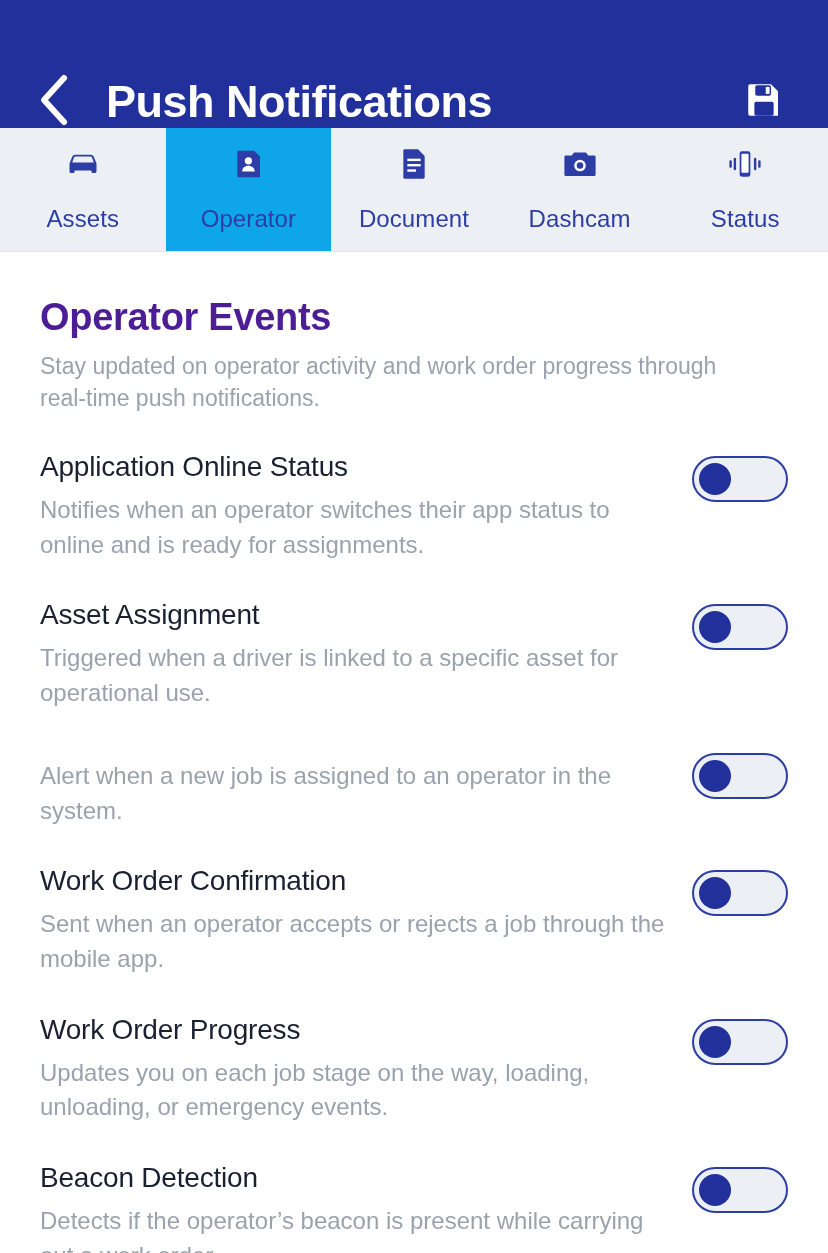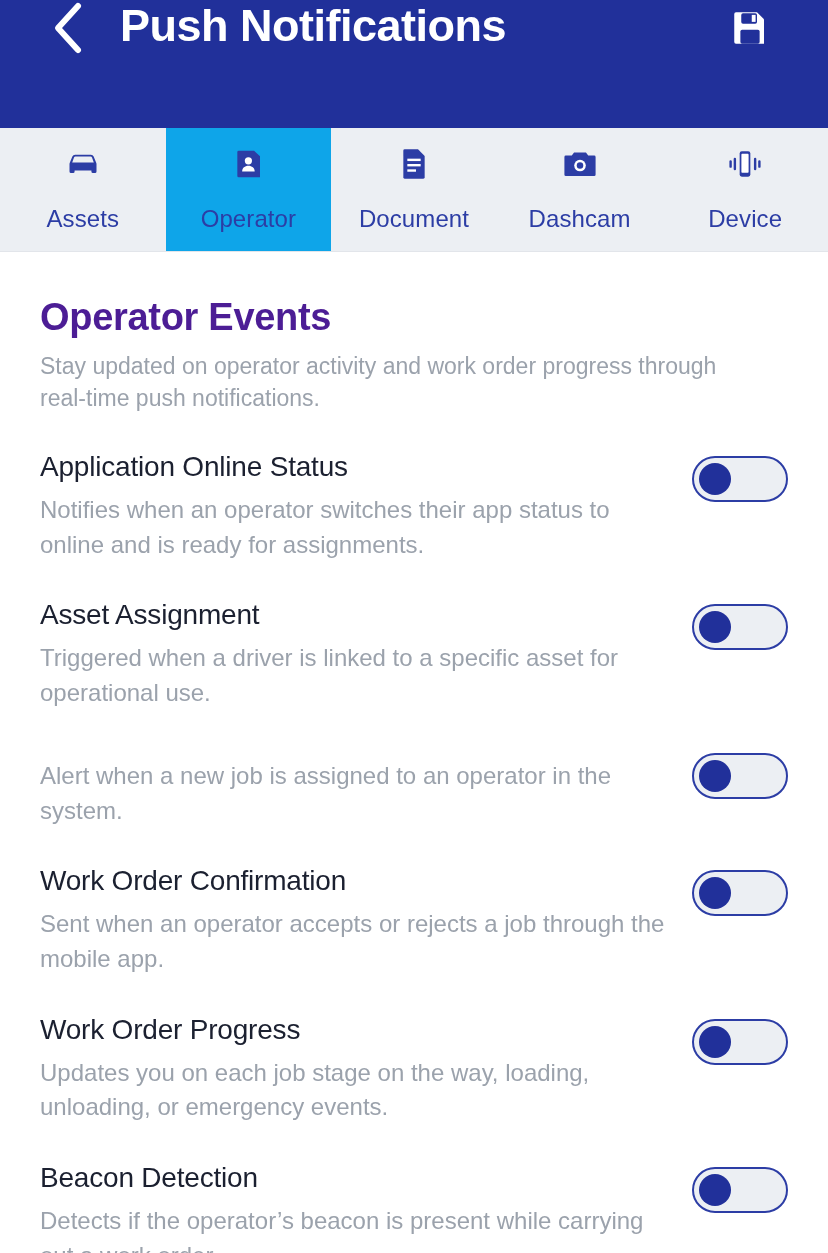--- a/index.html
+++ b/index.html
@@ -16,22 +16,22 @@
     position: relative;
     overflow: hidden;
     background: #ffffff;
   }
 
   
   .header {
     height: 128px;
     background: #21309a;
     display: flex;
-    align-items: flex-start;
-    padding: 0 50px;
+    align-items: flex-end;
+    padding: 0 36px;
     position: relative;
   }
   .back-btn {
     width: 52px;
     height: 56px;
     display: flex;
     align-items: center;
     justify-content: flex-start;
     cursor: pointer;
     flex: 0 0 auto;
@@ -218,21 +218,21 @@
 
     <div class="tab">
       <span class="tab-icon">
         <svg width="36" height="32" viewBox="0 0 26 24" fill="#2c3da5">
           <rect x="9" y="2.5" width="8" height="19" rx="1.6"></rect>
           <rect x="10.3" y="4.4" width="5.4" height="14.2" rx="0.6" fill="#ffffff"></rect>
           <path d="M5.4 8.2v7.6M2.2 10v4" stroke="#2c3da5" stroke-width="1.8" stroke-linecap="round"></path>
           <path d="M20.6 8.2v7.6M23.8 10v4" stroke="#2c3da5" stroke-width="1.8" stroke-linecap="round"></path>
         </svg>
       </span>
-      <span class="tab-label">Device</span>
+      <span class="tab-label">Status</span>
     </div>
 
   </div>
 
   <div class="content">
     <div class="section-title">Operator Events</div>
     <div class="section-sub">Stay updated on operator activity and work order progress through real-time push notifications.</div>
 
     <div class="item">
       <div class="item-texts">

